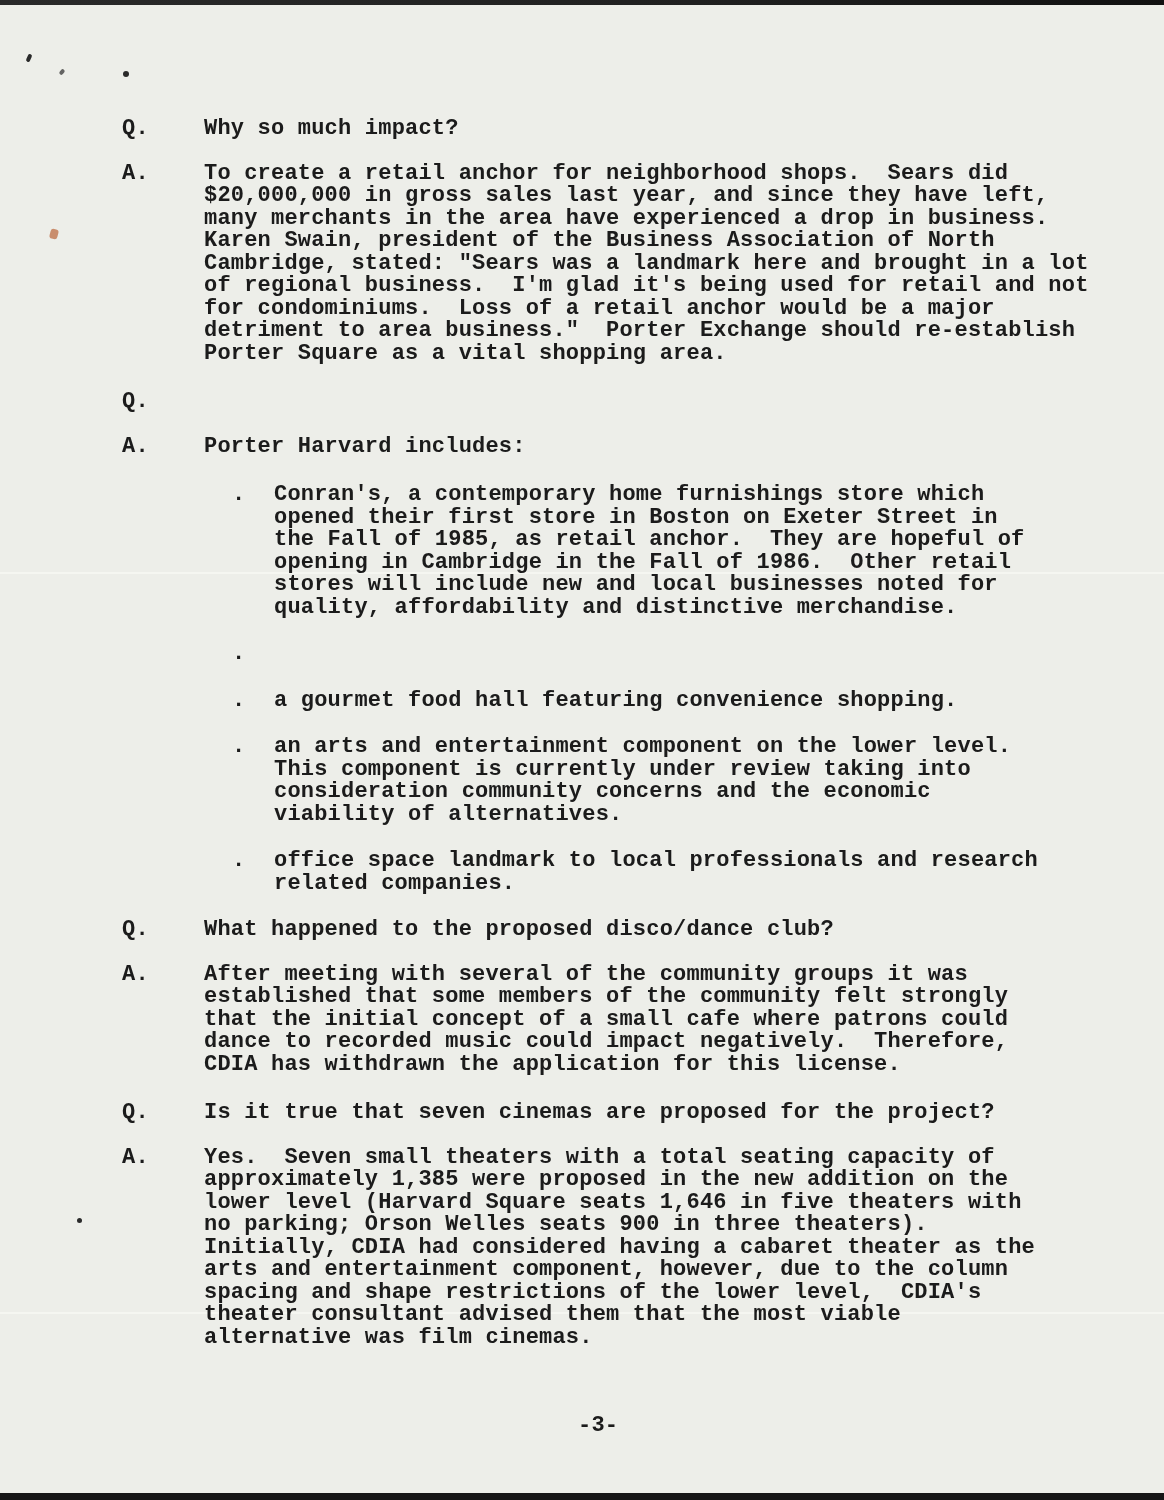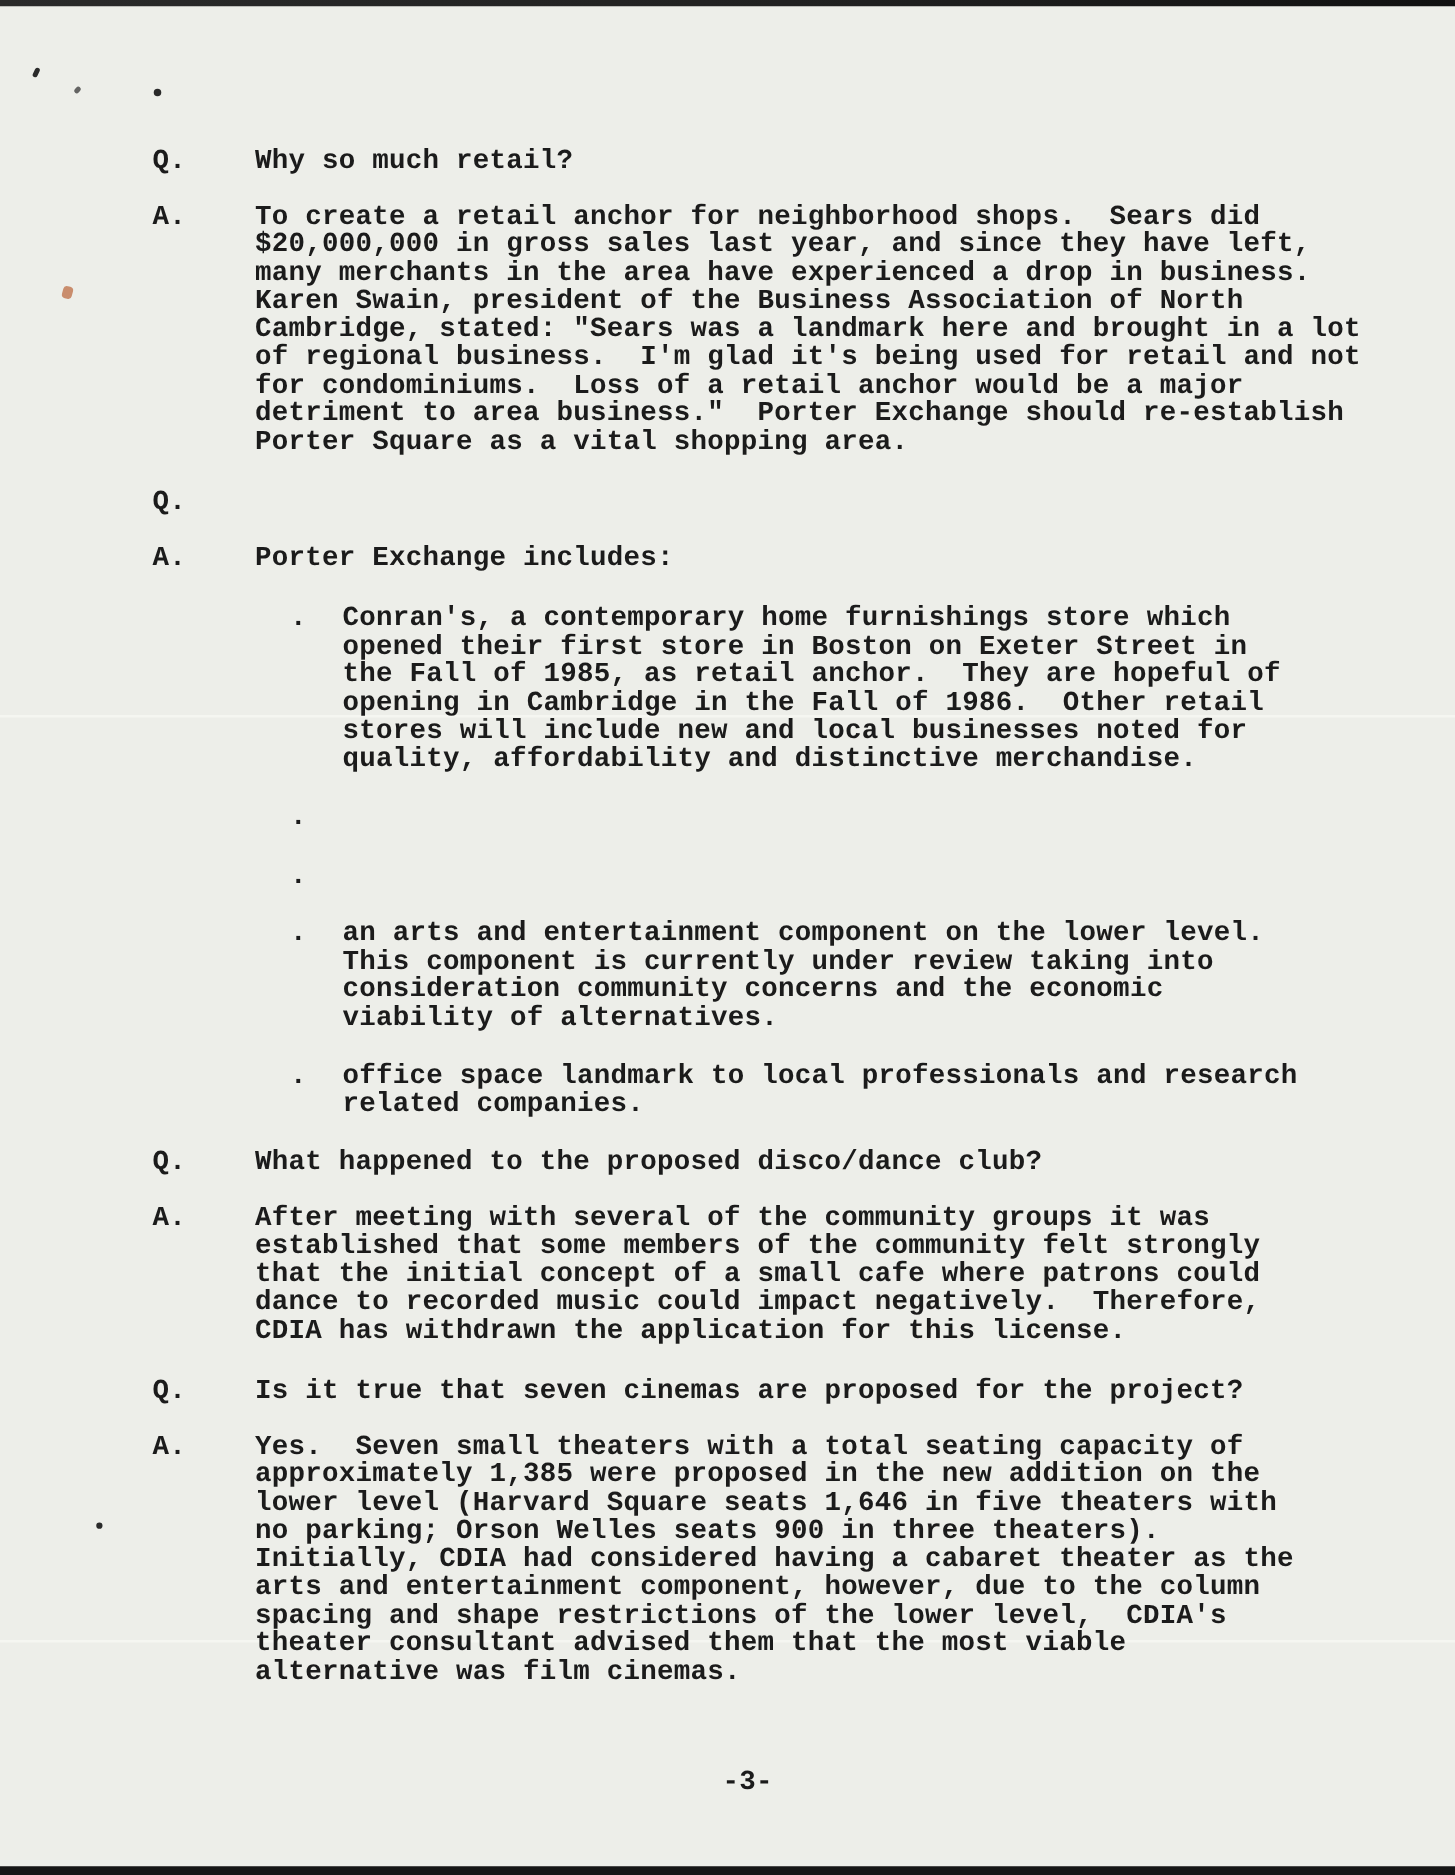--- a/index.html
+++ b/index.html
@@ -52,21 +52,21 @@
   <span class="speck s2"></span>
   <span class="speck s3"></span>
   <span class="speck s4"></span>
   <span class="speck s5"></span>
 
   <div class="content">
 
     <section class="qa">
       <div class="row q-row">
         <span class="lbl">Q.</span>
-        <span class="txt">Why so much retail?</span>
+        <span class="txt">Why so much impact?</span>
       </div>
       <div class="row a-row">
         <span class="lbl">A.</span>
         <span class="txt">To create a retail anchor for neighborhood shops.  Sears did
 $20,000,000 in gross sales last year, and since they have left,
 many merchants in the area have experienced a drop in business.
 Karen Swain, president of the Business Association of North
 Cambridge, stated: "Sears was a landmark here and brought in a lot
 of regional business.  I'm glad it's being used for retail and not
 for condominiums.  Loss of a retail anchor would be a major
@@ -74,36 +74,37 @@
 Porter Square as a vital shopping area.</span>
       </div>
     </section>
 
     <section class="qa">
       <div class="row q-row">
         <span class="lbl">Q.</span>
       </div>
       <div class="row a-row">
         <span class="lbl">A.</span>
-        <span class="txt">Porter Exchange includes:</span>
+        <span class="txt">Porter Harvard includes:</span>
       </div>
       <div class="row bullet-row">
         <span class="bullet-dot">.</span>
         <span class="txt">Conran's, a contemporary home furnishings store which
 opened their first store in Boston on Exeter Street in
 the Fall of 1985, as retail anchor.  They are hopeful of
 opening in Cambridge in the Fall of 1986.  Other retail
 stores will include new and local businesses noted for
 quality, affordability and distinctive merchandise.</span>
       </div>
       <div class="row bullet-row">
         <span class="bullet-dot">.</span>
       </div>
       <div class="row bullet-row">
         <span class="bullet-dot">.</span>
+        <span class="txt">a gourmet food hall featuring convenience shopping.</span>
       </div>
       <div class="row bullet-row">
         <span class="bullet-dot">.</span>
         <span class="txt">an arts and entertainment component on the lower level.
 This component is currently under review taking into
 consideration community concerns and the economic
 viability of alternatives.</span>
       </div>
       <div class="row bullet-row">
         <span class="bullet-dot">.</span>

